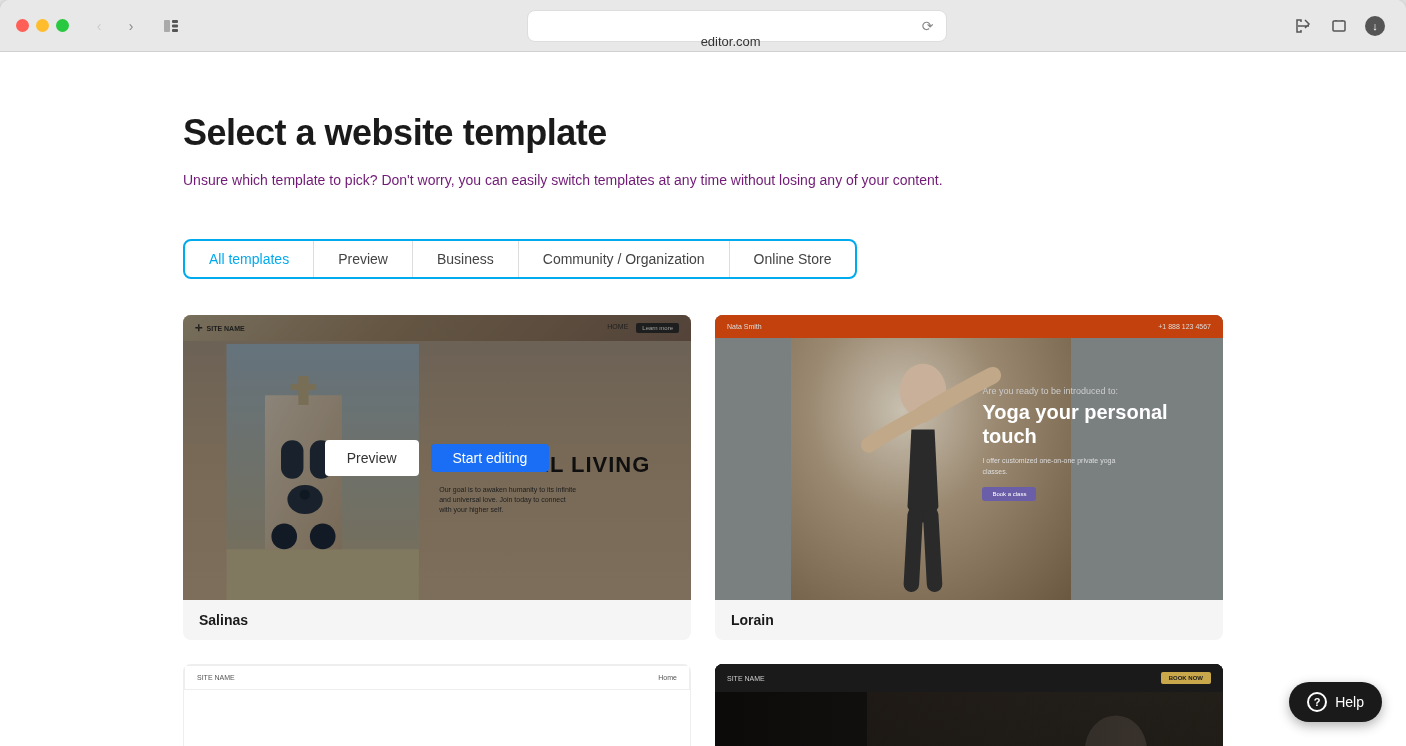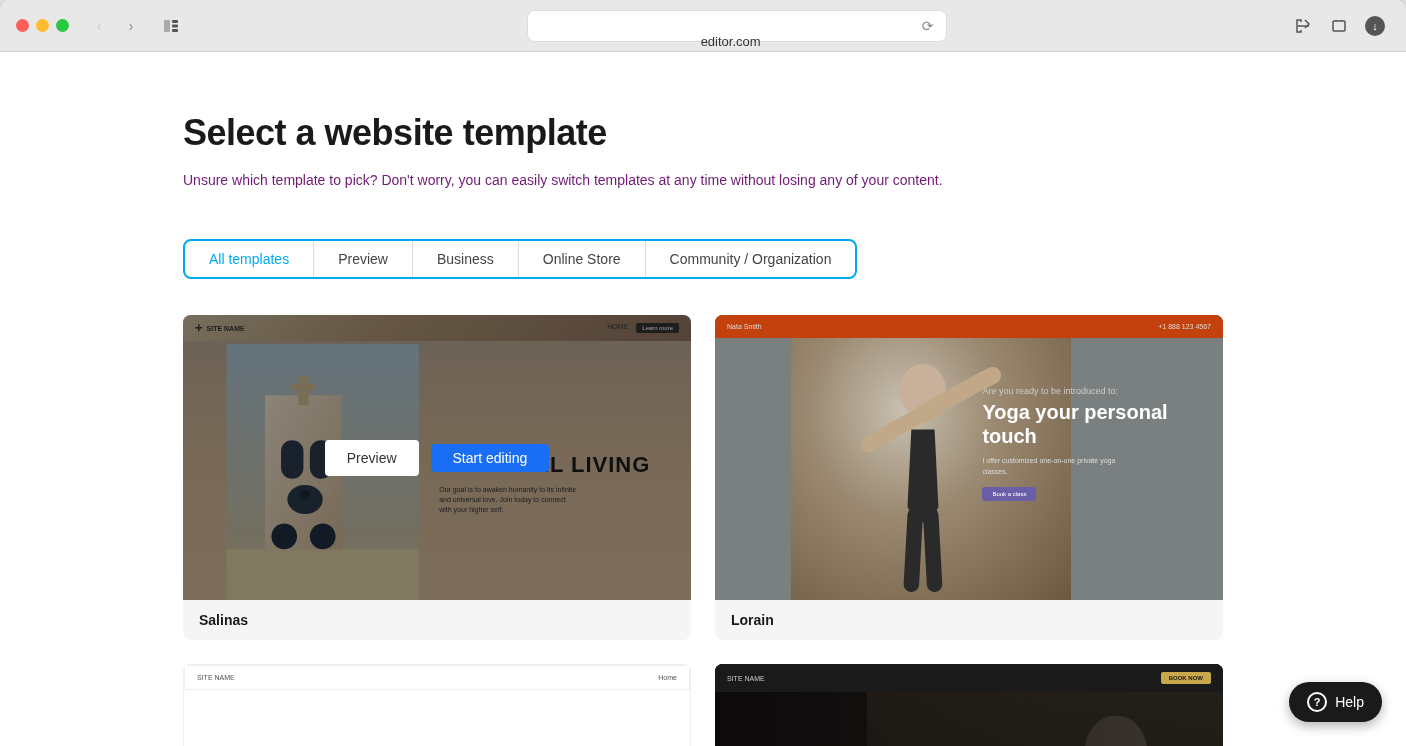--- a/index.html
+++ b/index.html
@@ -592,22 +592,22 @@
   <div class="browser-content">
     <div class="page-container">
 
       <h1 class="page-title">Select a website template</h1>
       <p class="page-subtitle">Unsure which template to pick? Don't worry, you can easily switch templates at any time without losing any of your content.</p>
 
       <div class="filter-tabs">
         <button class="filter-tab active">All templates</button>
         <button class="filter-tab">Preview</button>
         <button class="filter-tab">Business</button>
+        <button class="filter-tab">Community / Organization</button>
         <button class="filter-tab">Online Store</button>
-        <button class="filter-tab">Community / Organization</button>
       </div>
 
       <div class="templates-grid">
 
         <div class="template-card">
           <div class="template-preview preview-salinas">
 
             <div class="church-bg"></div>
 
             <svg class="church-illustration" viewBox="0 0 300 400" xmlns="http://www.w3.org/2000/svg">

